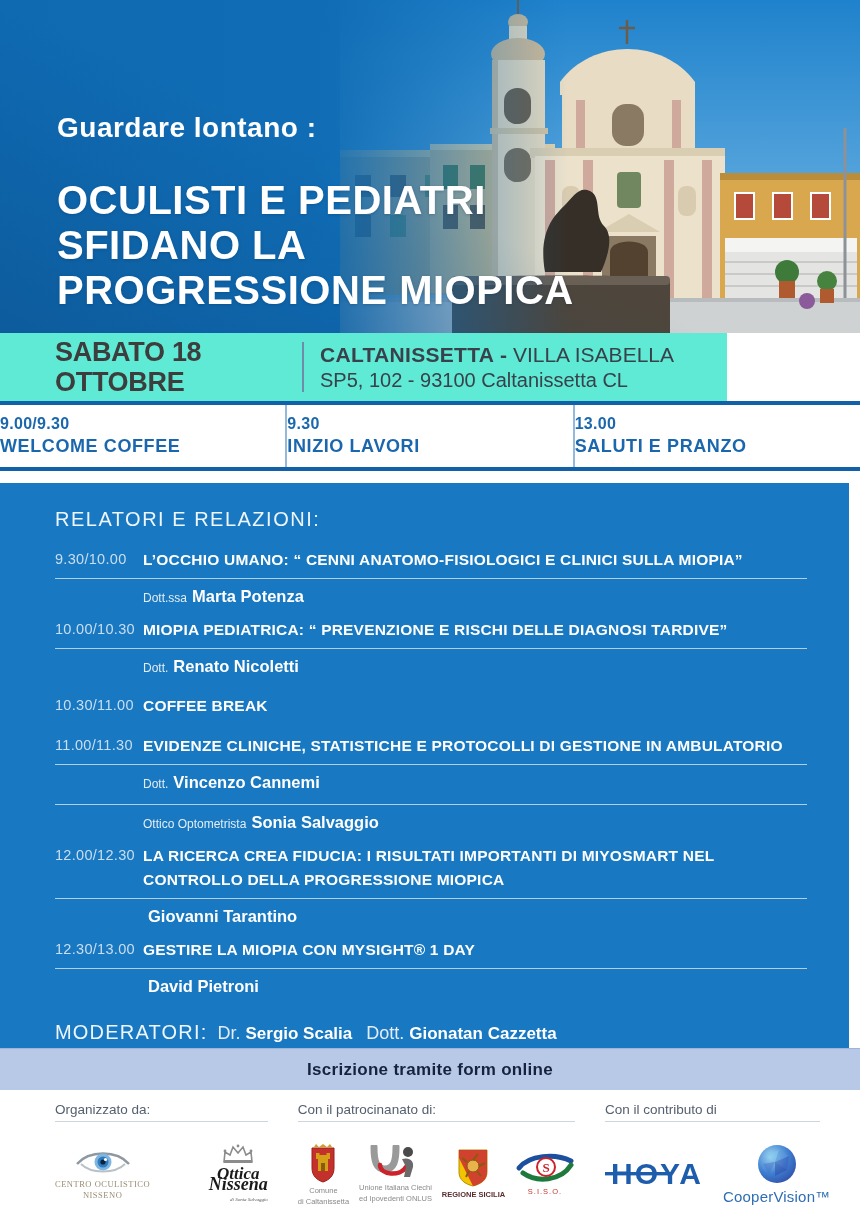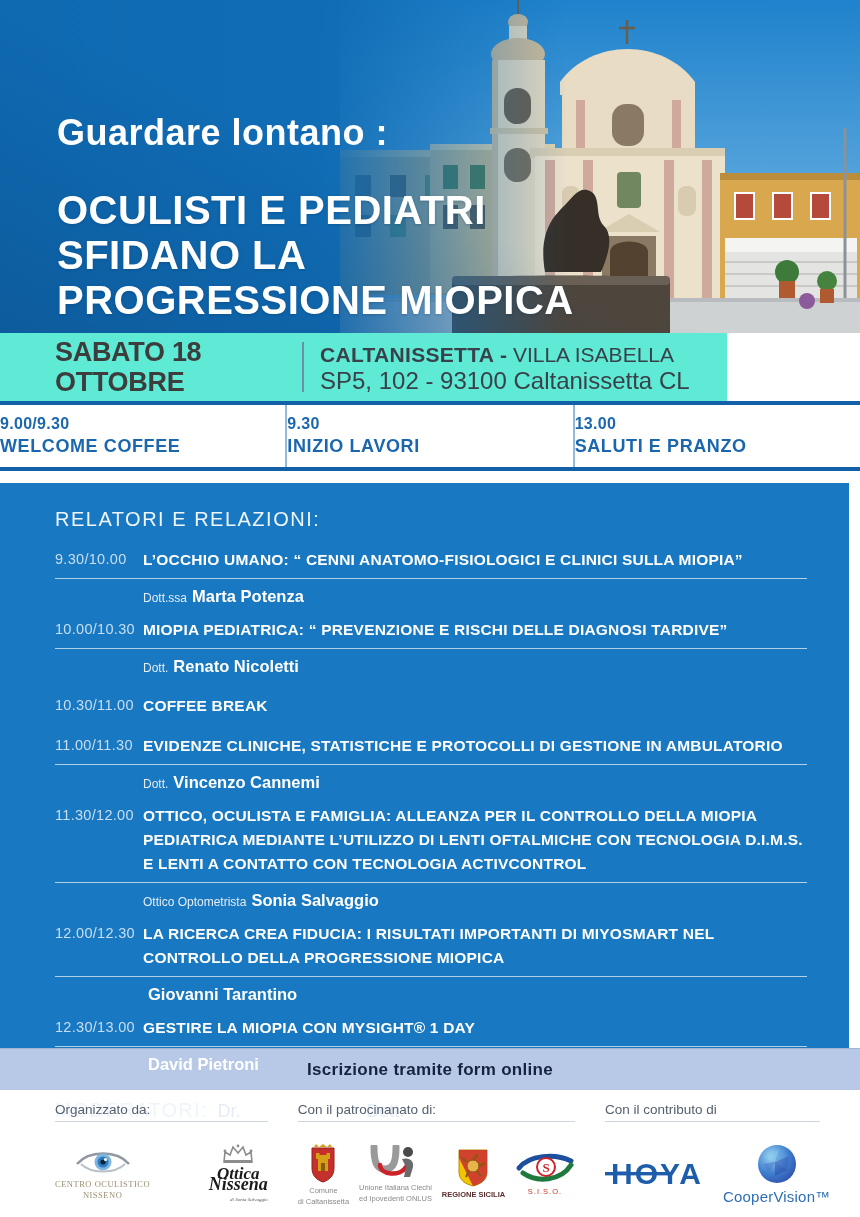--- a/index.html
+++ b/index.html
@@ -17,39 +17,39 @@
   .hero-photo{position:absolute;top:0;right:0;width:520px;height:333px;display:block;}
   .hero-fade{
     position:absolute;inset:0;
     background:linear-gradient(90deg, #0f6ab2 0%, #106cb4 36%, rgba(16,108,180,0) 66%);
   }
   .hero-shade{
     position:absolute;inset:0;
     background:linear-gradient(205deg, rgba(0,0,0,0) 55%, rgba(8,58,108,0.30) 100%);
   }
   .hero-text{position:absolute;left:57px;top:112px;z-index:3;color:#ffffff;}
-  .hero-kicker{font-size:36px;font-weight:bold;letter-spacing:0.5px;margin-bottom:34px;}
+  .hero-kicker{font-size:28px;font-weight:bold;letter-spacing:0.5px;margin-bottom:34px;}
   .hero-title{font-size:40px;font-weight:bold;line-height:45px;letter-spacing:0.5px;
     text-shadow:0 1px 3px rgba(0,40,80,0.25);}
 
   
   .date-strip{
     width:727px;height:68px;background:#5eead4;display:flex;align-items:center;
   }
   .date-block{
     width:300px;padding-left:55px;font-size:27px;line-height:30px;font-weight:bold;
     color:#3d3d3d;letter-spacing:-0.3px;
   }
   .date-sep{width:2px;height:50px;background:#6f8cab;margin-left:2px;}
   .venue-block{padding-left:16px;color:#39414a;}
   .venue-line1{font-size:21px;line-height:26px;}
   .venue-city{font-weight:bold;letter-spacing:0.3px;}
   .venue-dash{font-weight:bold;}
   .venue-name{font-weight:normal;}
-  .venue-line2{font-size:24px;line-height:25px;font-weight:normal;}
+  .venue-line2{font-size:20px;line-height:25px;font-weight:normal;}
 
   
   .times-bar{
     width:860px;height:70px;display:flex;
     border-top:4px solid #1260a8;border-bottom:4px solid #1260a8;background:#ffffff;
   }
   .times-cell{
     flex:1;display:flex;flex-direction:column;align-items:flex-start;justify-content:center;
     color:#1b67ae;gap:3px;
   }
@@ -280,24 +280,20 @@
         <div class="s-time">11.00/11.30</div>
         <div class="s-title">EVIDENZE CLINICHE, STATISTICHE E PROTOCOLLI DI GESTIONE IN AMBULATORIO</div>
       </div>
       <div class="s-divider"></div>
       <div class="s-speaker">
         <span class="s-prefix">Dott.</span><span class="s-name">Vincenzo Cannemi</span>
       </div>
     </div>
 
     <div class="session">
-      <div class="session-main">
-        <div class="s-time">11.30/12.00</div>
-        <div class="s-title">OTTICO, OCULISTA E FAMIGLIA: ALLEANZA PER IL CONTROLLO DELLA MIOPIA PEDIATRICA MEDIANTE L’UTILIZZO DI LENTI OFTALMICHE CON TECNOLOGIA D.I.M.S. E LENTI A CONTATTO CON TECNOLOGIA ACTIVCONTROL</div>
-      </div>
       <div class="s-divider"></div>
       <div class="s-speaker">
         <span class="s-prefix">Ottico Optometrista</span><span class="s-name">Sonia Salvaggio</span>
       </div>
     </div>
 
     <div class="session">
       <div class="session-main">
         <div class="s-time">12.00/12.30</div>
         <div class="s-title">LA RICERCA CREA FIDUCIA: I RISULTATI IMPORTANTI DI MIYOSMART NEL CONTROLLO DELLA PROGRESSIONE MIOPICA</div>

